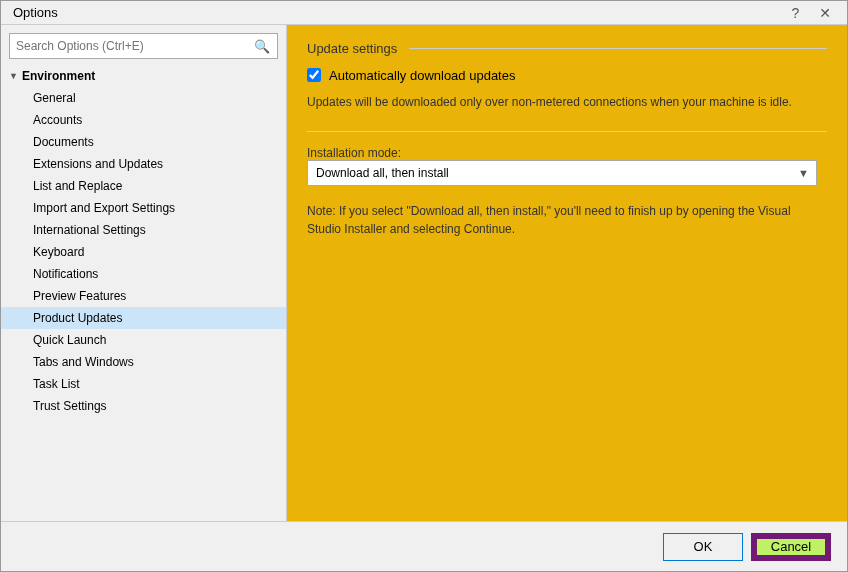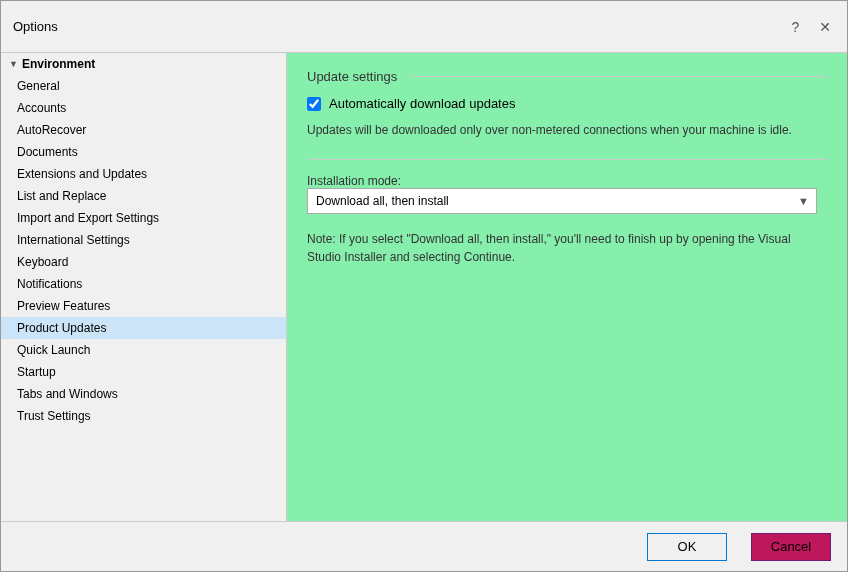--- a/index.html
+++ b/index.html
@@ -21,21 +21,21 @@
       flex-direction: column;
       box-shadow: 2px 2px 8px rgba(0,0,0,0.4);
     }
     .title-bar {
       background: #f0f0f0;
       border-bottom: 1px solid #ccc;
       padding: 8px 12px;
       display: flex;
       align-items: center;
       justify-content: space-between;
-      height: 52px;
+      height: 24px;
     }
     .title-bar-left {
       display: flex;
       align-items: center;
       gap: 8px;
       font-size: 13px;
       font-weight: normal;
       color: #000;
     }
     .title-bar-right {
@@ -104,32 +104,32 @@
       align-items: center;
       gap: 4px;
       min-height: 22px;
     }
     .tree-item.selected { background: #cce4f7; }
     .tree-parent {
       font-weight: bold;
       padding-left: 8px;
     }
     .tree-child {
-      padding-left: 16px;
+      padding-left: 32px;
     }
     .triangle {
       font-size: 9px;
       color: #555;
     }
     .right-panel {
       flex: 1;
       display: flex;
       flex-direction: column;
       padding: 16px 20px 12px 20px;
-      background: #86efac;
+      background: #eab308;
     }
     .section-title {
       font-size: 13px;
       color: #333;
       margin-bottom: 12px;
       display: flex;
       align-items: center;
       gap: 8px;
     }
     .section-title::after {
@@ -137,21 +137,21 @@
       flex: 1;
       height: 1px;
       background: #ccc;
       margin-left: 4px;
     }
     .content-area {
       flex: 1;
     }
     .checkbox-row {
       display: flex;
-      align-items: center;
+      align-items: flex-start;
       gap: 8px;
       margin-bottom: 10px;
     }
     .checkbox-row input[type="checkbox"] {
       width: 14px;
       height: 14px;
       cursor: pointer;
     }
     .description-text {
       color: #333;
@@ -195,31 +195,31 @@
       color: #333;
       font-size: 12px;
       line-height: 1.5;
     }
     .dialog-footer {
       display: flex;
       justify-content: flex-end;
       align-items: center;
       padding: 10px 16px;
       border-top: 1px solid #ccc;
-      gap: 24px;
+      gap: 8px;
       background: #f0f0f0;
       height: 50px;
     }
     .footer-btn {
       width: 80px;
       height: 28px;
       font-size: 13px;
       cursor: pointer;
-      border: 1px solid #701a75;
-      background: #be185d;
+      border: 6px solid #701a75;
+      background: #bef264;
     }
     .footer-btn.primary {
       border: 1.5px solid #0078d4;
       background: #f0f0f0;
     }
     .separator-line {
       border: none;
       border-top: 1px solid #ccc;
       margin: 8px 0 14px 0;
     }
@@ -235,41 +235,44 @@
     </div>
     <div class="title-bar-right">
       <button class="title-btn">?</button>
       <button class="title-btn">✕</button>
     </div>
   </div>
 
   <div class="dialog-body">
 
     <div class="left-panel">
+      <div class="search-box">
+        <input type="text" placeholder="Search Options (Ctrl+E)" style="">
+        <span class="search-icon">🔍</span>
+      </div>
       <div class="tree-container">
         <div class="tree-item tree-parent">
           <span class="triangle">▼</span>
           <span>Environment</span>
         </div>
 
       <div class="tree-item tree-child">General</div>
           <div class="tree-item tree-child">Accounts</div>
-          <div class="tree-item tree-child">AutoRecover</div>
           <div class="tree-item tree-child">Documents</div>
           <div class="tree-item tree-child">Extensions and Updates</div>
           <div class="tree-item tree-child">List and Replace</div>
           <div class="tree-item tree-child">Import and Export Settings</div>
           <div class="tree-item tree-child">International Settings</div>
           <div class="tree-item tree-child">Keyboard</div>
           <div class="tree-item tree-child">Notifications</div>
           <div class="tree-item tree-child">Preview Features</div>
           <div class="tree-item tree-child selected">Product Updates</div>
           <div class="tree-item tree-child">Quick Launch</div>
-          <div class="tree-item tree-child">Startup</div>
           <div class="tree-item tree-child">Tabs and Windows</div>
+          <div class="tree-item tree-child">Task List</div>
           <div class="tree-item tree-child">Trust Settings</div>
         </div>
     </div>
 
     <div class="right-panel">
       <div class="section-title">Update settings</div>
       <div class="content-area">
         <div class="checkbox-row">
           <input type="checkbox" id="auto-dl" checked="" style="">
           <label for="auto-dl">Automatically download updates</label>

